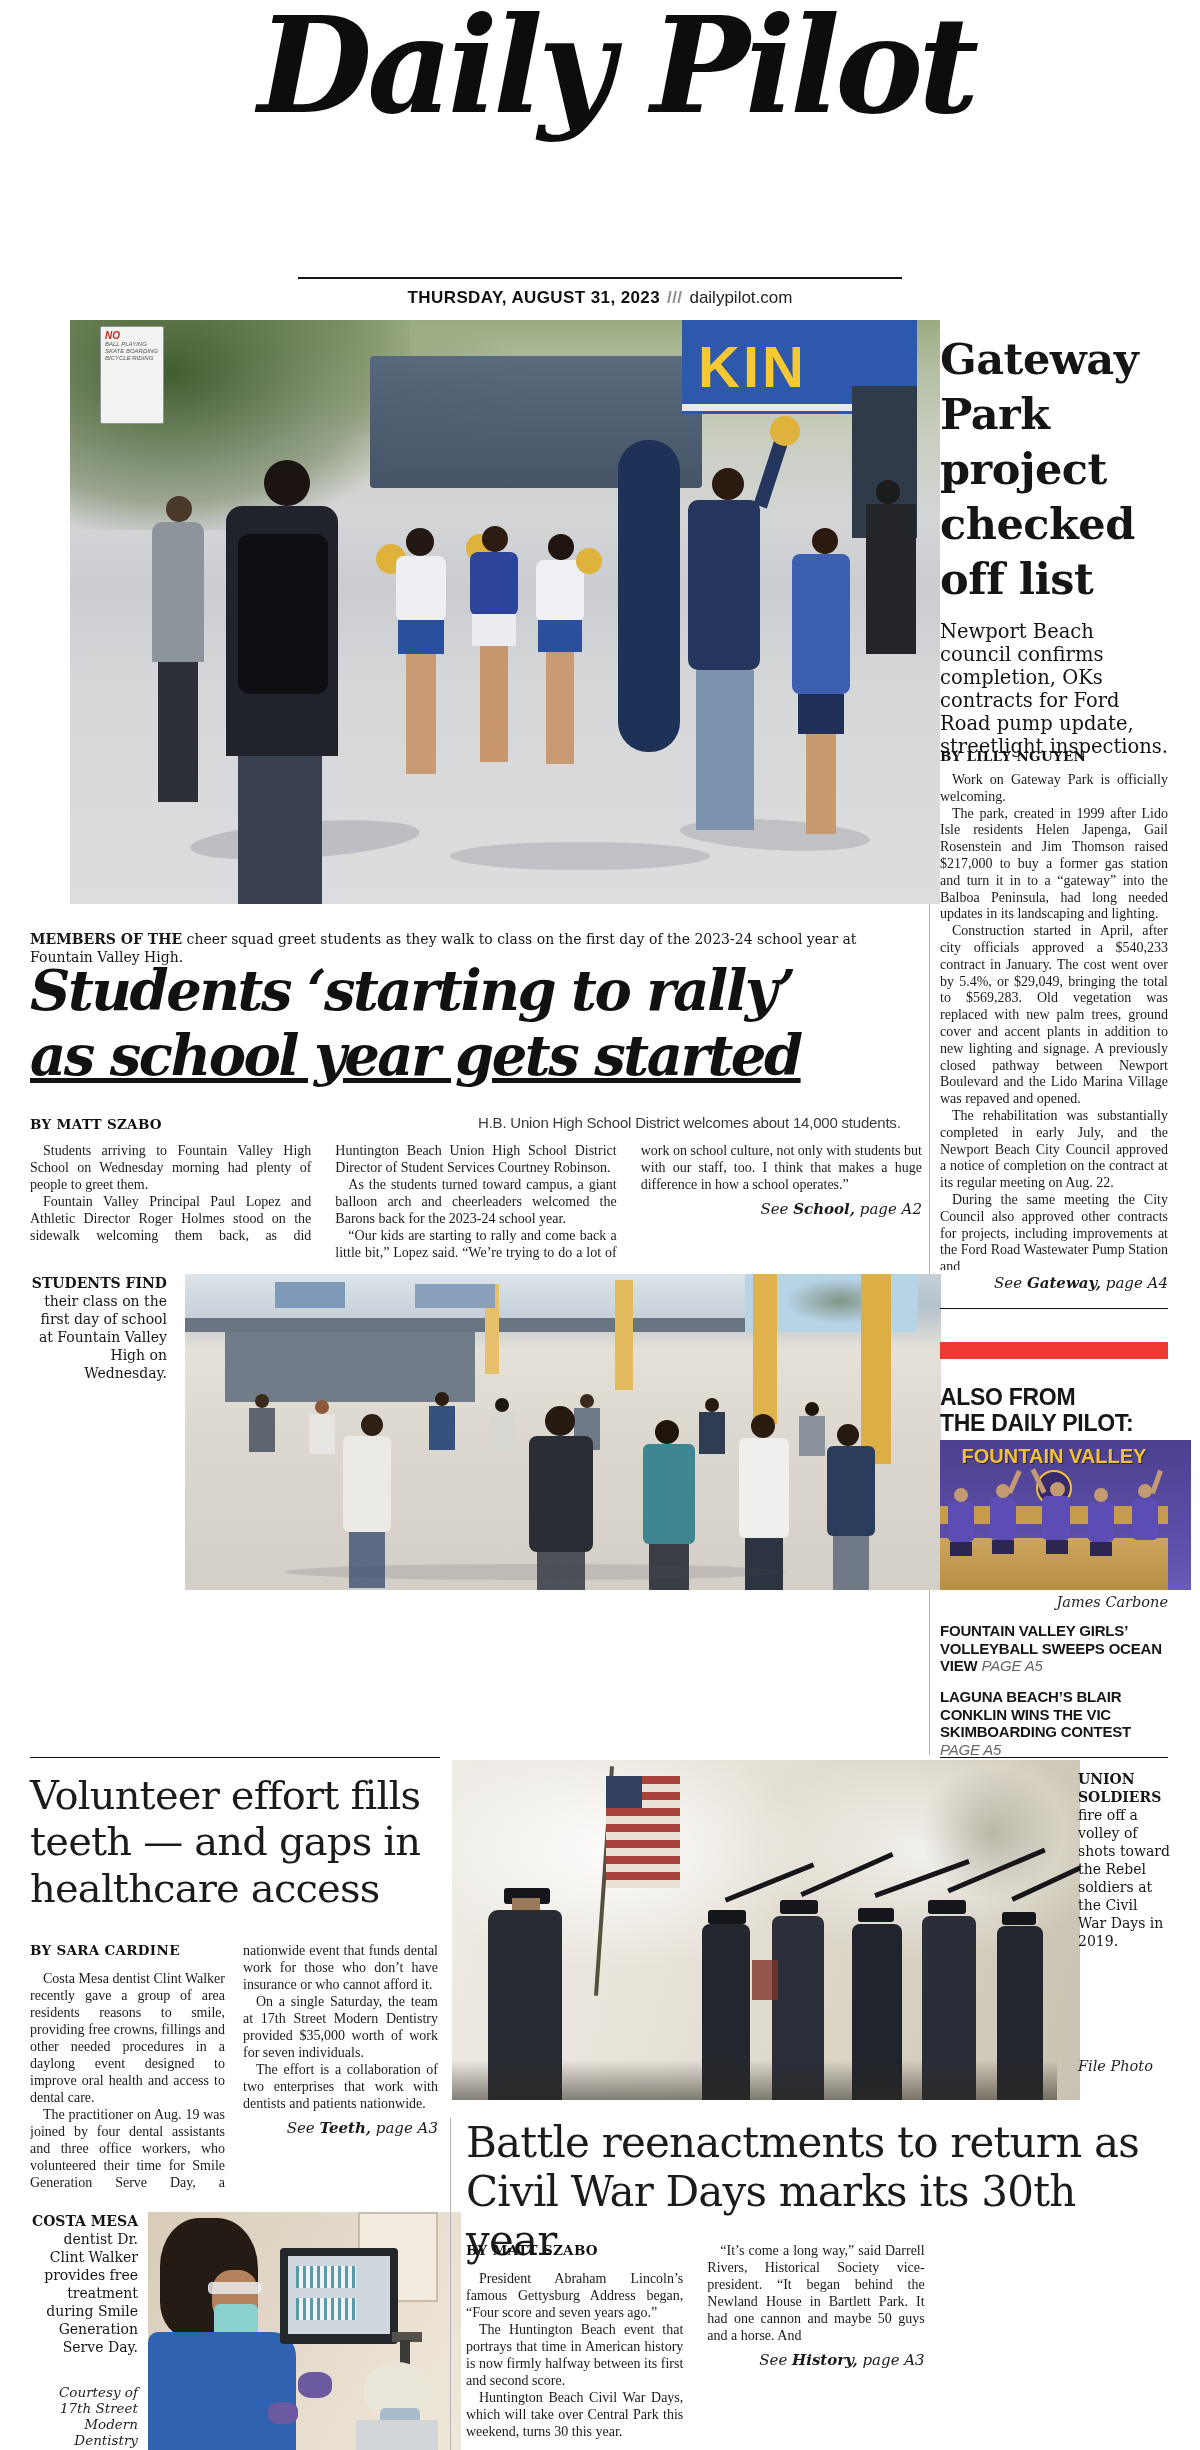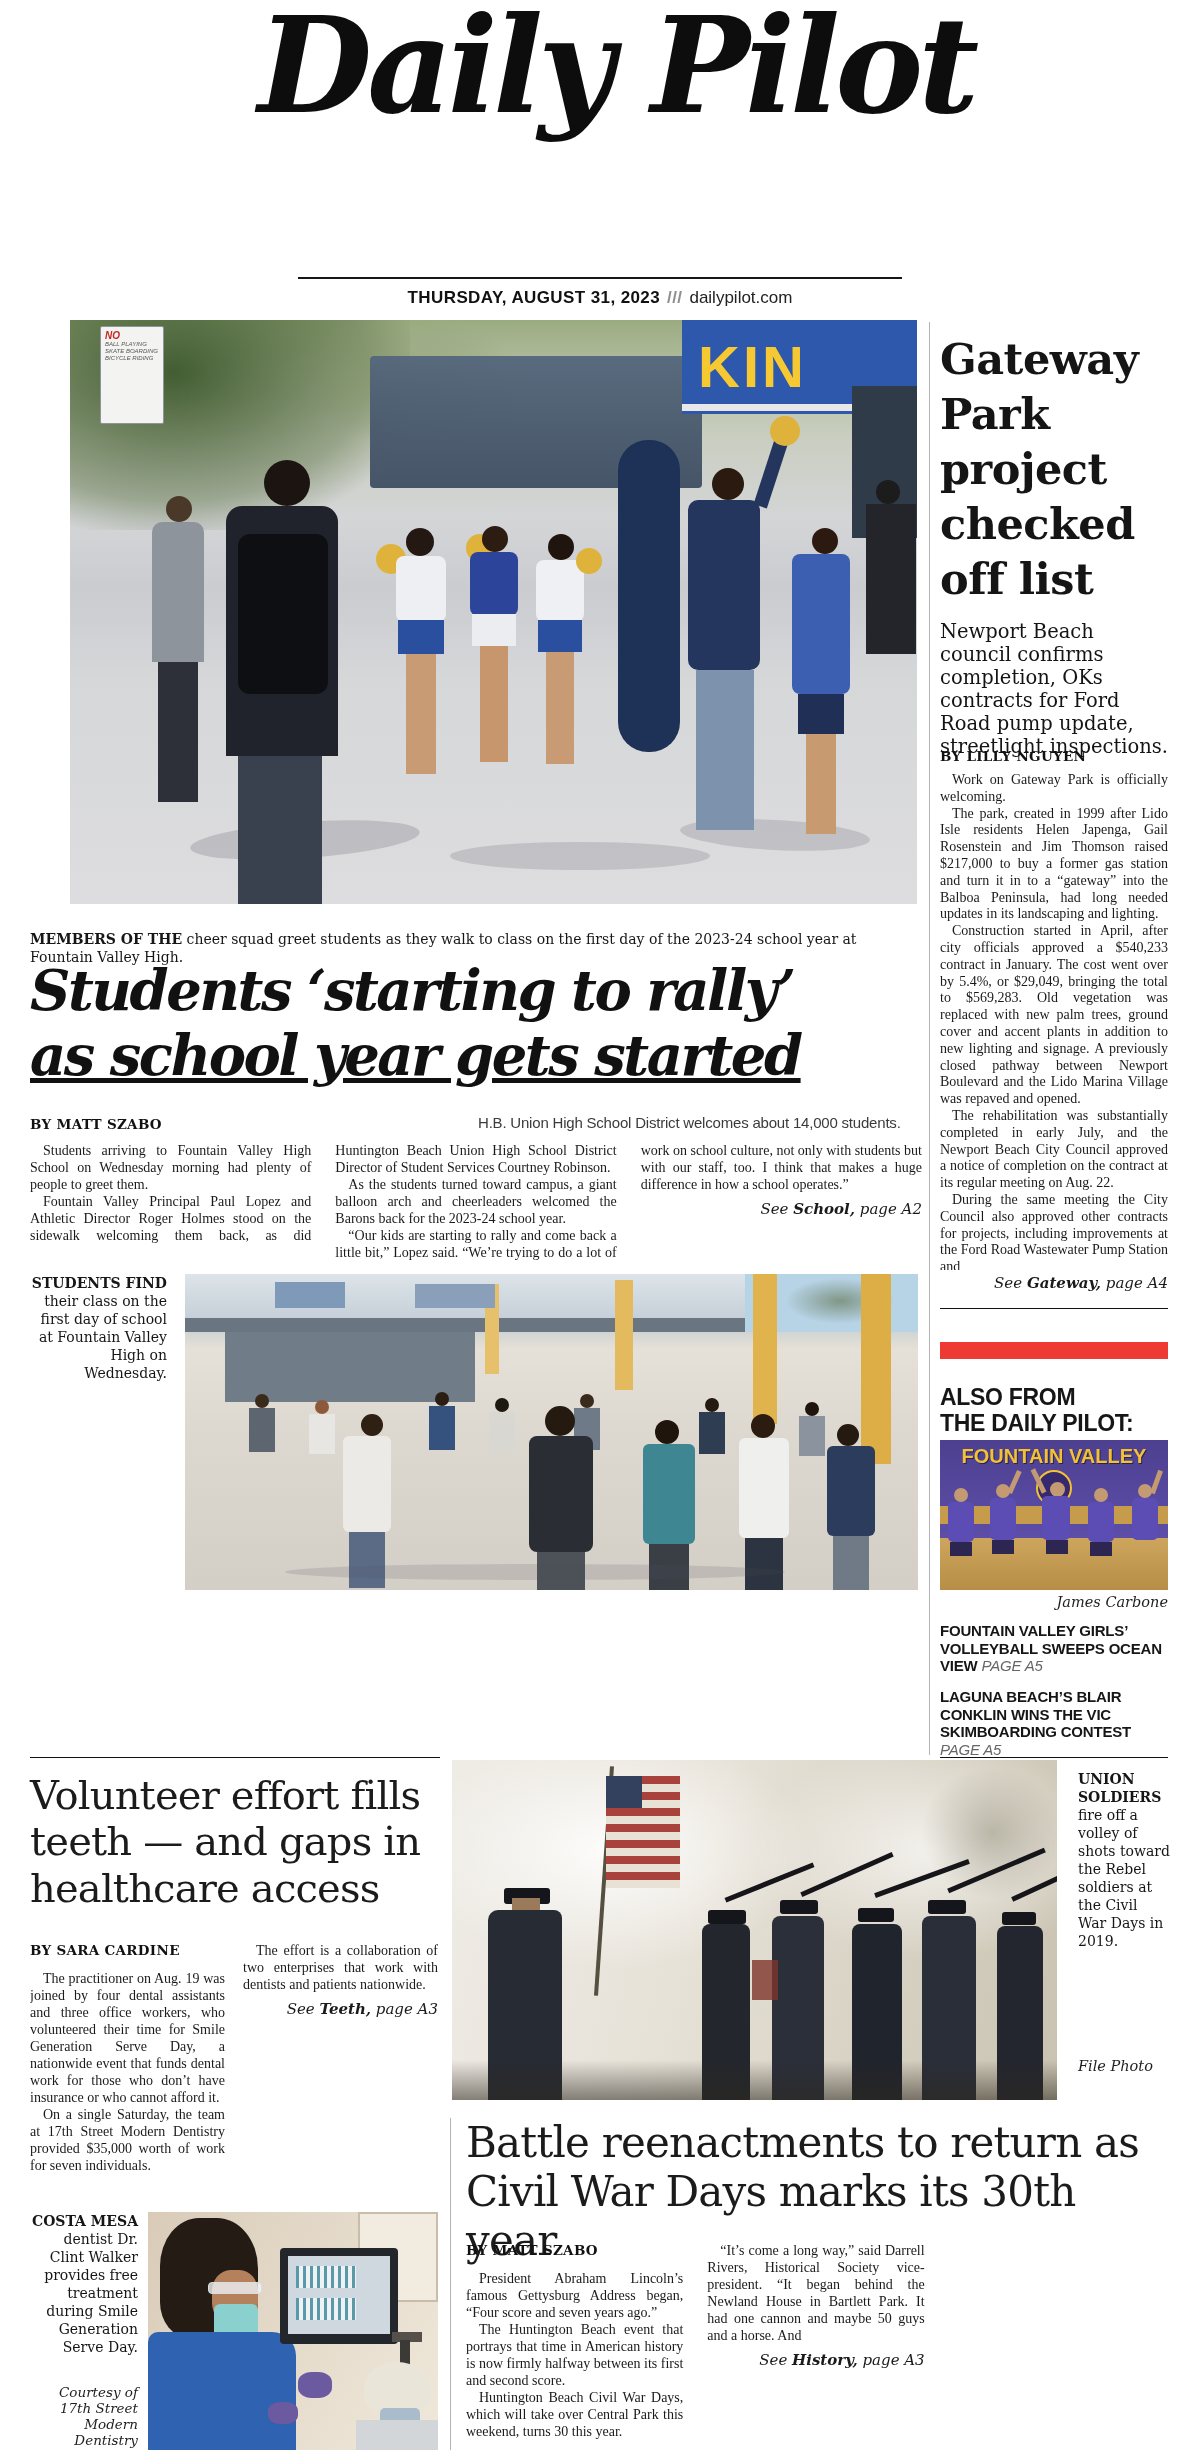--- a/index.html
+++ b/index.html
@@ -39,21 +39,21 @@
   .jump{font:italic 15px "DejaVu Serif",serif;text-align:right;margin-top:7px;}
   .jump b{font-weight:bold;}
   .jump-abs{position:absolute;font:italic 15px "DejaVu Serif",serif;text-align:right;}
   .jump-abs b{font-weight:bold;}
 
   .redbar{position:absolute;background:#ee3a33;}
   .alsofrom{font:bold 23px/26px "Liberation Sans",sans-serif;letter-spacing:-.3px;color:#161616;}
   .rail-item{font:bold 15px/17.5px "Liberation Sans",sans-serif;letter-spacing:-.2px;color:#161616;}
   .rail-item .pg{font-style:italic;color:#666;font-weight:normal;}
 
-  .ph{position:absolute;overflow:hidden;}
+  .ph{position:absolute;overflow:hidden;padding-left:23px;}
   .ph i{position:absolute;display:block;}
 </style>
 </head>
 <body>
 
 <div class="page">
 
   <div class="abs masthead" style="left:0;top:42;width:1200px;padding-left:16px;">Daily Pilot</div>
 
   <div class="rule" style="left:298px;top:277px;width:604px;"></div>
@@ -231,20 +231,21 @@
   <div class="abs rail-item" style="left:940px;top:1688px;width:228px;">
     <span>LAGUNA BEACH’S BLAIR CONKLIN WINS THE VIC SKIMBOARDING CONTEST</span> <span class="pg">PAGE A5</span>
   </div>
 
   <div class="hair" style="left:30px;top:1757px;width:410px;"></div>
   <div class="hair" style="left:940px;top:1757px;width:228px;"></div>
 
   <div class="abs headline-serif" style="left:30px;top:1772px;width:410px;">Volunteer effort fills teeth — and gaps in healthcare access</div>
   <div class="abs body cols2" style="left:30px;top:1942px;width:408px;height:262px;">
     <div class="byline-flow">BY SARA CARDINE</div>
+    <p>Costa Mesa dentist Clint Walker recently gave a group of area residents reasons to smile, providing free crowns, fillings and other needed procedures in a daylong event designed to improve oral health and access to dental care.</p>
     <p>The practitioner on Aug. 19 was joined by four dental assistants and three office workers, who volunteered their time for Smile Generation Serve Day, a nationwide event that funds dental work for those who don’t have insurance or who cannot afford it.</p>
     <p>On a single Saturday, the team at 17th Street Modern Dentistry provided $35,000 worth of work for seven individuals.</p>
     <p>The effort is a collaboration of two enterprises that work with dentists and patients nationwide.</p>
     <div class="jump"><span>See</span> <b>Teeth,</b> <span>page A3</span></div>
   </div>
 
   <div class="abs caption cap-right" style="left:30px;top:2212px;width:108px;">
     <b>COSTA MESA</b> <span>dentist Dr. Clint Walker provides free treatment during Smile Generation Serve Day.</span>
   </div>
   <div class="abs credit" style="left:30px;top:2384px;width:108px;font-size:13.5px;line-height:16px;">Courtesy of 17th Street Modern Dentistry</div>

